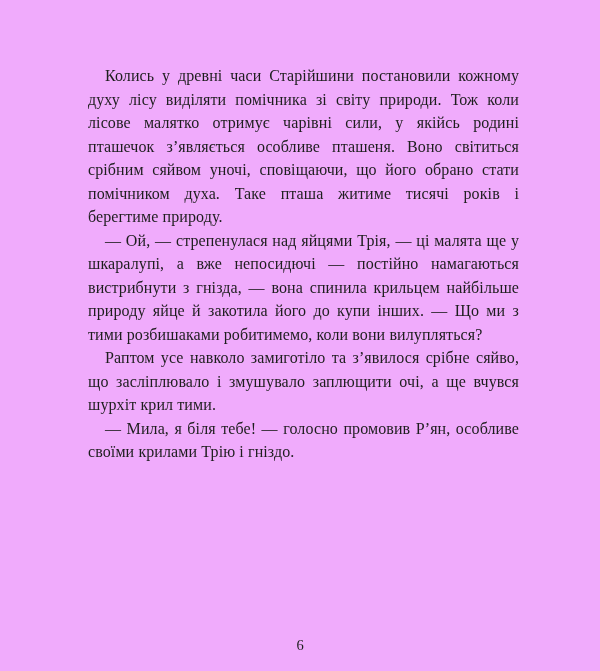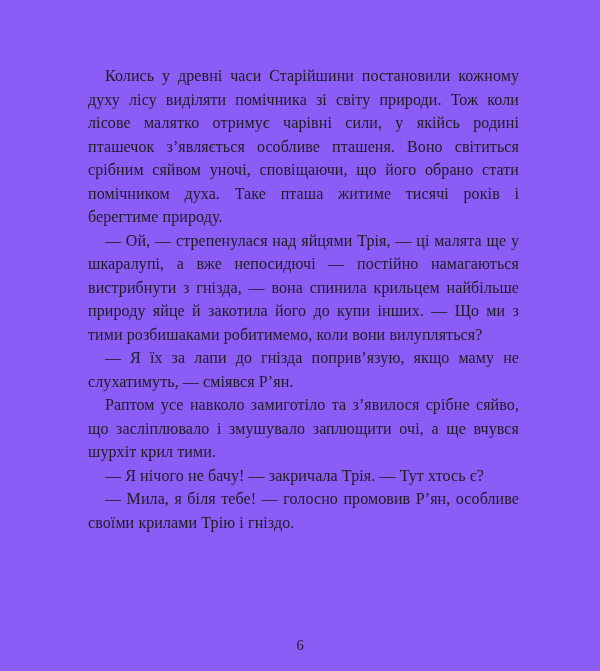--- a/index.html
+++ b/index.html
@@ -12,21 +12,21 @@
     height: 671px;
     font-family: "Liberation Serif", "DejaVu Serif", serif;
     color: #1e1e1e;
     overflow: hidden;
   }
   .page {
     position: relative;
     width: 600px;
     height: 671px;
     box-sizing: border-box;
-    background: #8b5cf6;
+    background: #f0abfc;
   }
   .text-block {
     position: absolute;
     left: 88px;
     top: 64px;
     width: 431px;
     font-size: 16px;
     line-height: 23.5px;
     text-align: justify;
     text-justify: inter-word;
@@ -49,19 +49,17 @@
     color: #1e1e1e;
   }
 </style>
 </head>
 <body>
 
 <div class="page">
   <div class="text-block">
     <p>Колись у древні часи Старійшини постановили кожному духу лісу виділяти помічника зі світу природи. Тож коли лісове малятко отримує чарівні сили, у якійсь родині пташечок з’являється особливе пташеня. Воно світиться срібним сяйвом уночі, сповіщаючи, що його обрано стати помічником духа. Таке пташа житиме тисячі років і берегтиме природу.</p>
     <p>— Ой, — стрепенулася над яйцями Трія, — ці малята ще у шкаралупі, а вже непосидючі — постійно намагаються вистрибнути з гнізда, — вона спинила крильцем найбільше природу яйце й закотила його до купи інших. — Що ми з тими розбишаками робитимемо, коли вони вилупляться?</p>
-    <p>— Я їх за лапи до гнізда поприв’язую, якщо маму не слухатимуть, — сміявся Р’ян.</p>
     <p>Раптом усе навколо замиготіло та з’явилося срібне сяйво, що засліплювало і змушувало заплющити очі, а ще вчувся шурхіт крил тими.</p>
-    <p>— Я нічого не бачу! — закричала Трія. — Тут хтось є?</p>
     <p>— Мила, я біля тебе! — голосно промовив Р’ян, особливе своїми крилами Трію і гніздо.</p>
   </div>
   <div class="page-footer">6</div>
 </div>
 
 </body></html>

